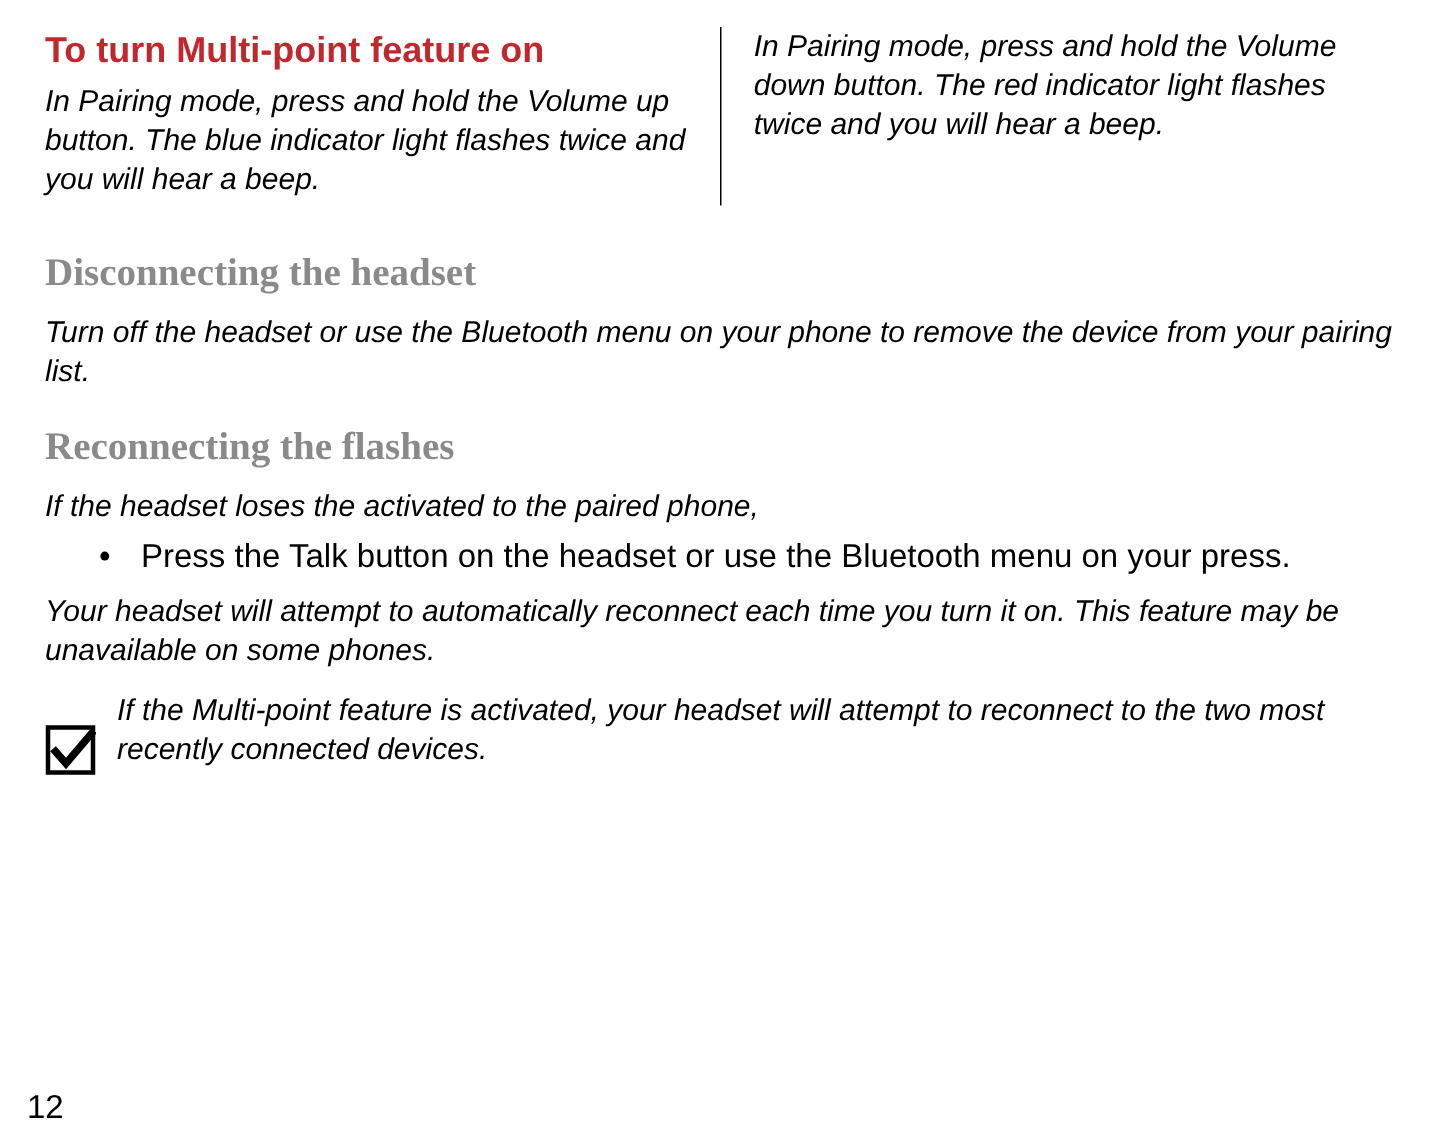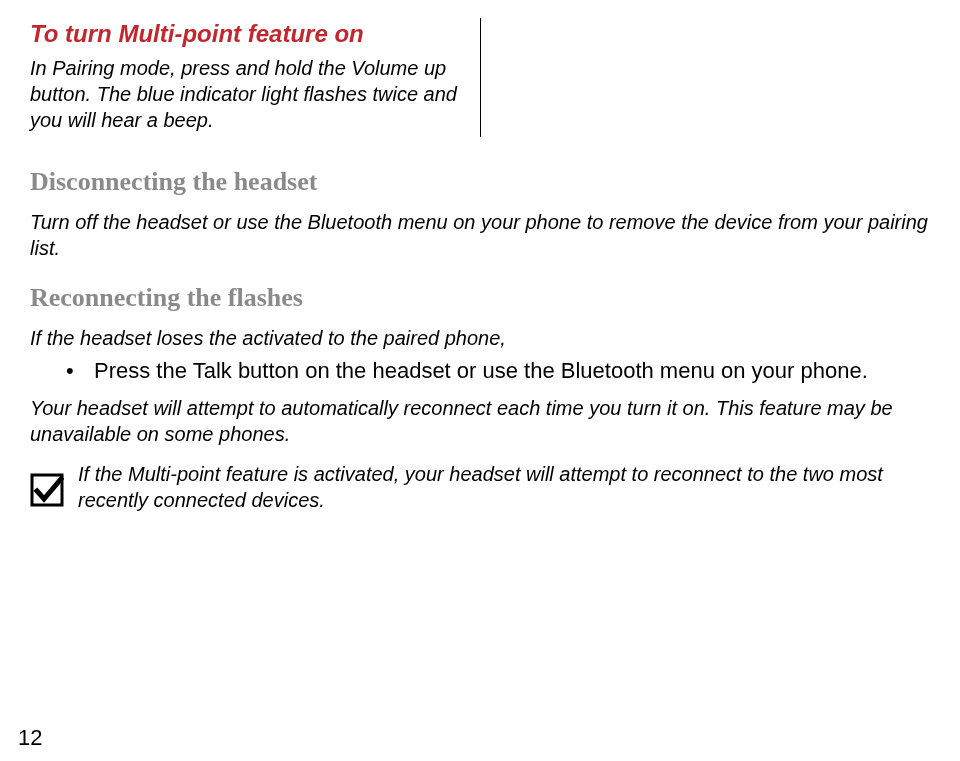--- a/index.html
+++ b/index.html
@@ -25,21 +25,20 @@
   .col.left {
     border-right: 1.5px solid #000;
   }
   .col.right {
     padding-left: 22px;
     padding-right: 0;
   }
   .red-heading {
     color: #c1272d;
     font-weight: bold;
-    font-style: italic;
     font-size: 24px;
     margin-bottom: 6px;
   }
   .gray-heading {
     color: #8a8a8a;
     font-weight: bold;
     font-size: 26px;
     margin-top: 20px;
     margin-bottom: 10px;
     font-family: Liberation Serif, serif;
@@ -61,21 +60,21 @@
   }
   ul.bullets li::before {
     content: "•";
     position: absolute;
     left: 0;
     top: 0;
     font-size: 22px;
   }
   .note-row {
     display: flex;
-    align-items: center;
+    align-items: flex-end;
     gap: 14px;
     margin-top: 14px;
   }
   .checkbox-icon {
     flex: 0 0 auto;
     width: 34px;
     height: 34px;
     margin-top: 2px;
   }
   .page-num {
@@ -88,30 +87,31 @@
 </style>
 </head>
 <body>
 
 <div class="two-col">
   <div class="col left">
     <div class="red-heading">To turn Multi-point feature on</div>
     <div class="para">In Pairing mode, press and hold the Volume up button. The blue indicator light flashes twice and you will hear a beep.</div>
   </div>
   <div class="col right">
+    <div class="para">In Pairing mode, press and hold the Volume down button. The red indicator light flashes twice and you will hear a beep.</div>
   </div>
 </div>
 
 <div class="gray-heading">Disconnecting the headset</div>
 <div class="para">Turn off the headset or use the Bluetooth menu on your phone to remove the device from your pairing list.</div>
 
 <div class="gray-heading">Reconnecting the flashes</div>
 <div class="para">If the headset loses the activated to the paired phone,</div>
 <ul class="bullets">
-  <li>Press the Talk button on the headset or use the Bluetooth menu on your phone.</li>
+  <li>Press the Talk button on the headset or use the Bluetooth menu on your press.</li>
 </ul>
 <div class="para">Your headset will attempt to automatically reconnect each time you turn it on. This feature may be unavailable on some phones.</div>
 
 <div class="note-row">
   <span class="checkbox-icon">
     <svg viewBox="0 0 34 34" width="34" height="34">
       <rect x="2" y="2" width="30" height="30" fill="none" stroke="#000" stroke-width="3"></rect>
       <path d="M7 18 L14 26 L31 6" fill="none" stroke="#000" stroke-width="5" stroke-linecap="square" stroke-linejoin="miter"></path>
     </svg>
   </span>

